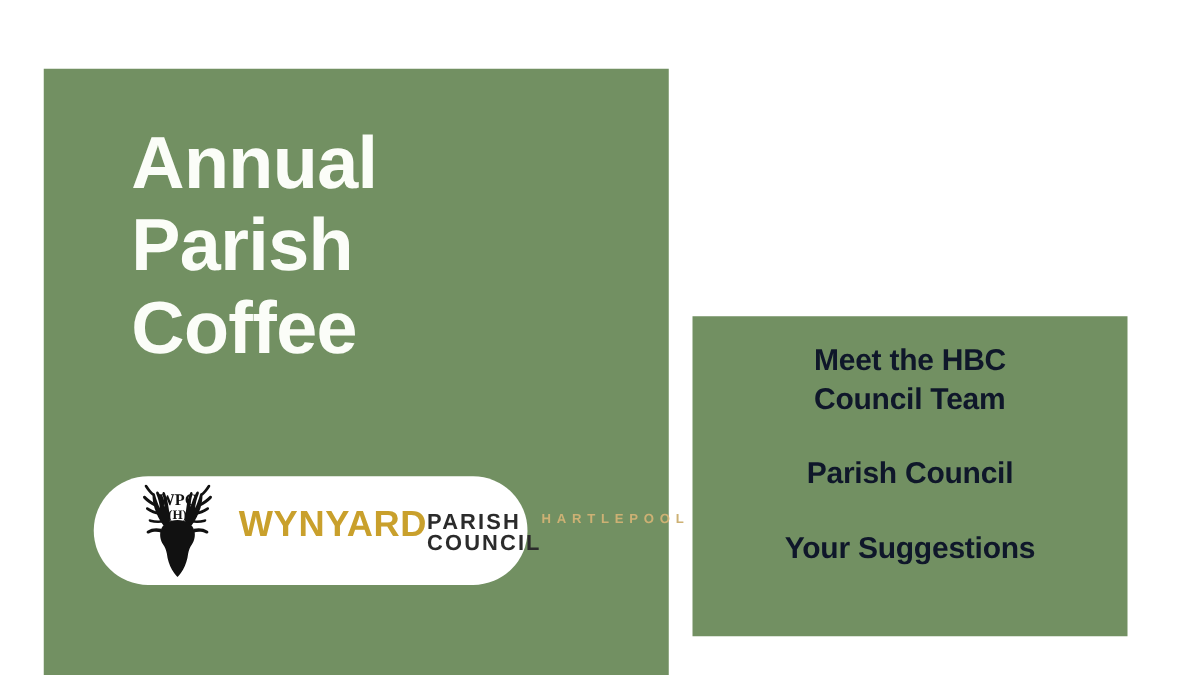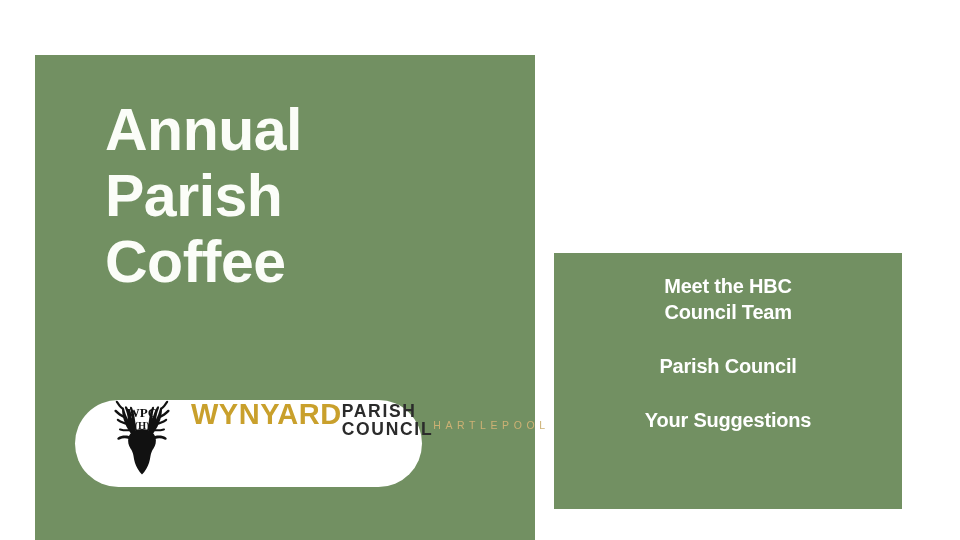--- a/index.html
+++ b/index.html
@@ -43,27 +43,27 @@
     font-size: 59px;
     line-height: 1.12;
     letter-spacing: -0.5px;
   }
   #headline .hl-line { display: block; white-space: nowrap; }
 
   
   #logo-pill {
     position: absolute;
     left: 40px;
-    top: 345px;
+    top: 326px;
     width: 347px;
     height: 87px;
     background: #ffffff;
     border-radius: 44px;
     display: flex;
-    align-items: flex-start;
+    align-items: center;
     box-sizing: border-box;
     padding-left: 24px;
   }
 
   #stag-mark {
     width: 86px;
     height: 76px;
     flex: 0 0 86px;
     position: relative;
   }
@@ -86,25 +86,25 @@
   #wm-parish {
     font-family: "Liberation Sans", sans-serif;
     font-weight: bold;
     font-size: 17.5px;
     color: #2b2b2b;
     letter-spacing: 1.7px;
     margin-top: 3px;
   }
   #wm-hartlepool {
     font-family: "Liberation Sans", sans-serif;
-    font-weight: normal;
+    font-weight: bold;
     font-size: 10.5px;
     color: #cdb174;
     letter-spacing: 4.6px;
-    margin-top: 20px;
+    margin-top: 4px;
   }
 
   
   #venue-block {
     position: absolute;
     left: 553px;
     top: 52px;
     width: 400px;
   }
   #venue-block .vline {
@@ -131,25 +131,25 @@
     height: 256px;
     background: #729062;
     box-sizing: border-box;
     display: flex;
     flex-direction: column;
     align-items: center;
     justify-content: flex-start;
     padding-top: 20px;
   }
   .agenda-group {
-    text-align: right;
-    color: #ffffff;
-    font-family: "Liberation Sans", sans-serif;
-    font-weight: bold;
-    font-size: 20px;
+    text-align: left;
+    color: #0f172a;
+    font-family: "Liberation Sans", sans-serif;
+    font-weight: bold;
+    font-size: 24px;
     line-height: 1.30;
     letter-spacing: -0.2px;
     white-space: nowrap;
   }
   .agenda-group .ag-line { display: block; }
   .agenda-gap { height: 28px; }
 </style>
 </head>
 <body>
 

